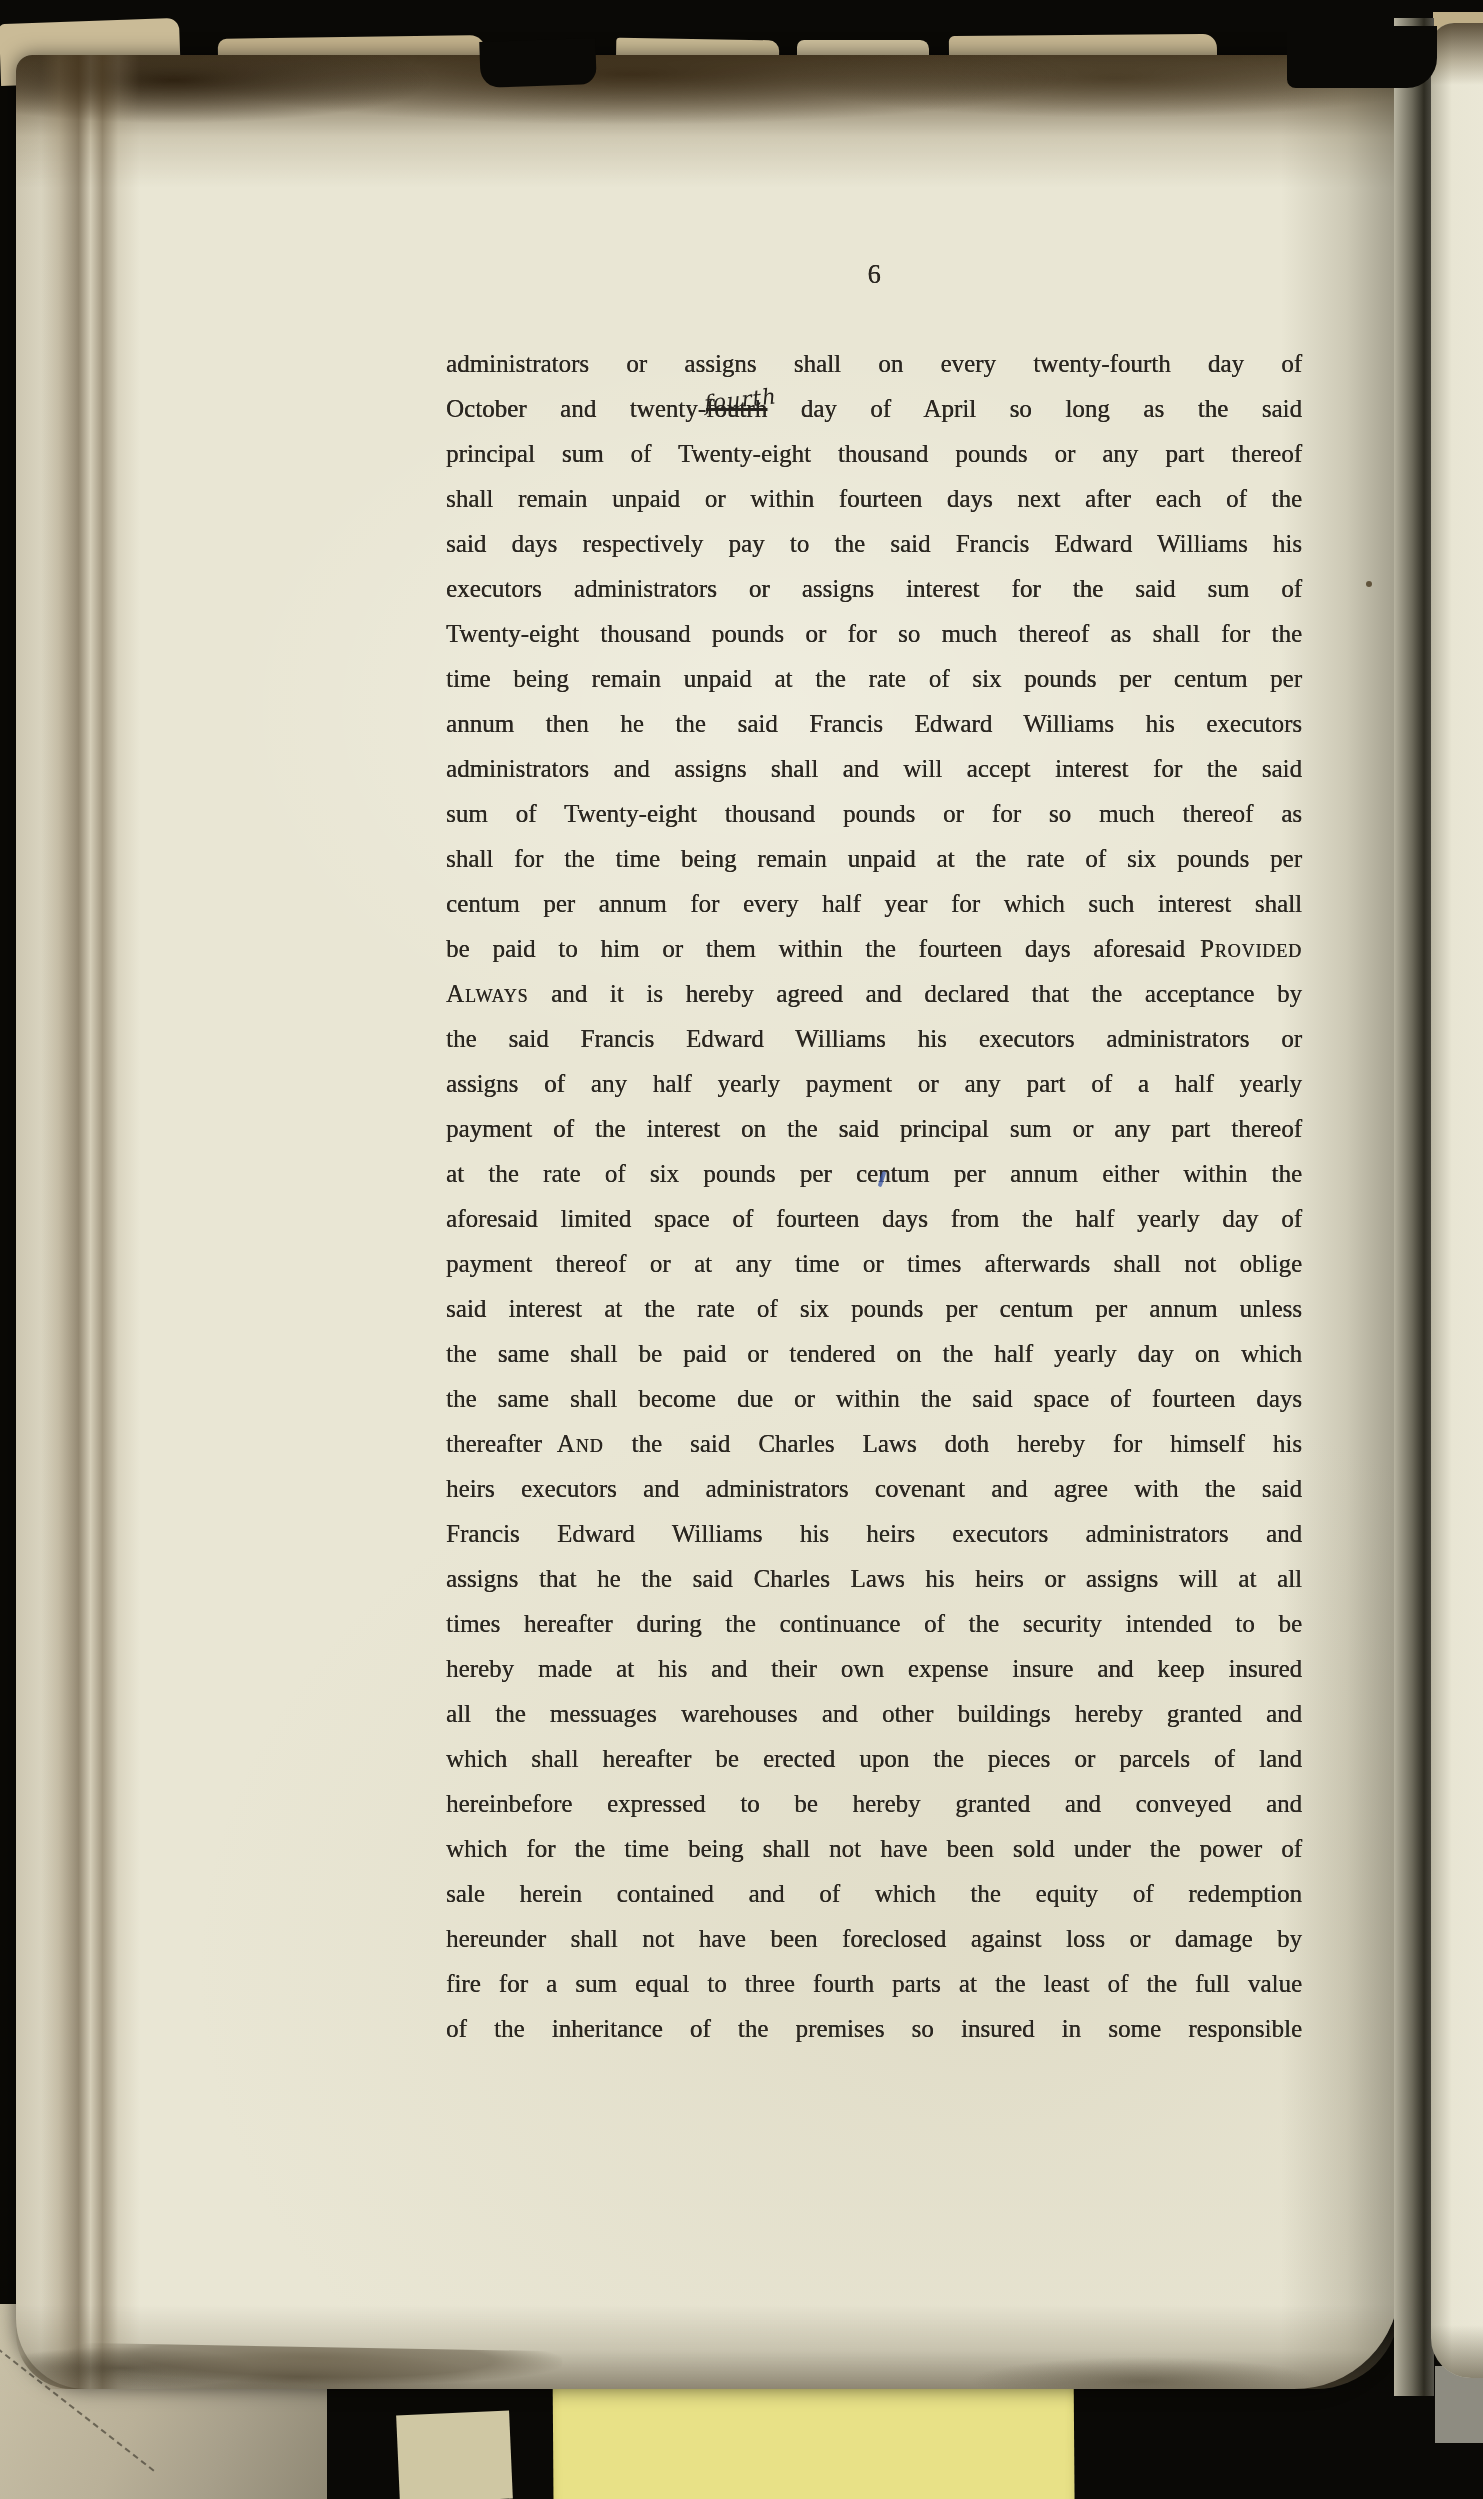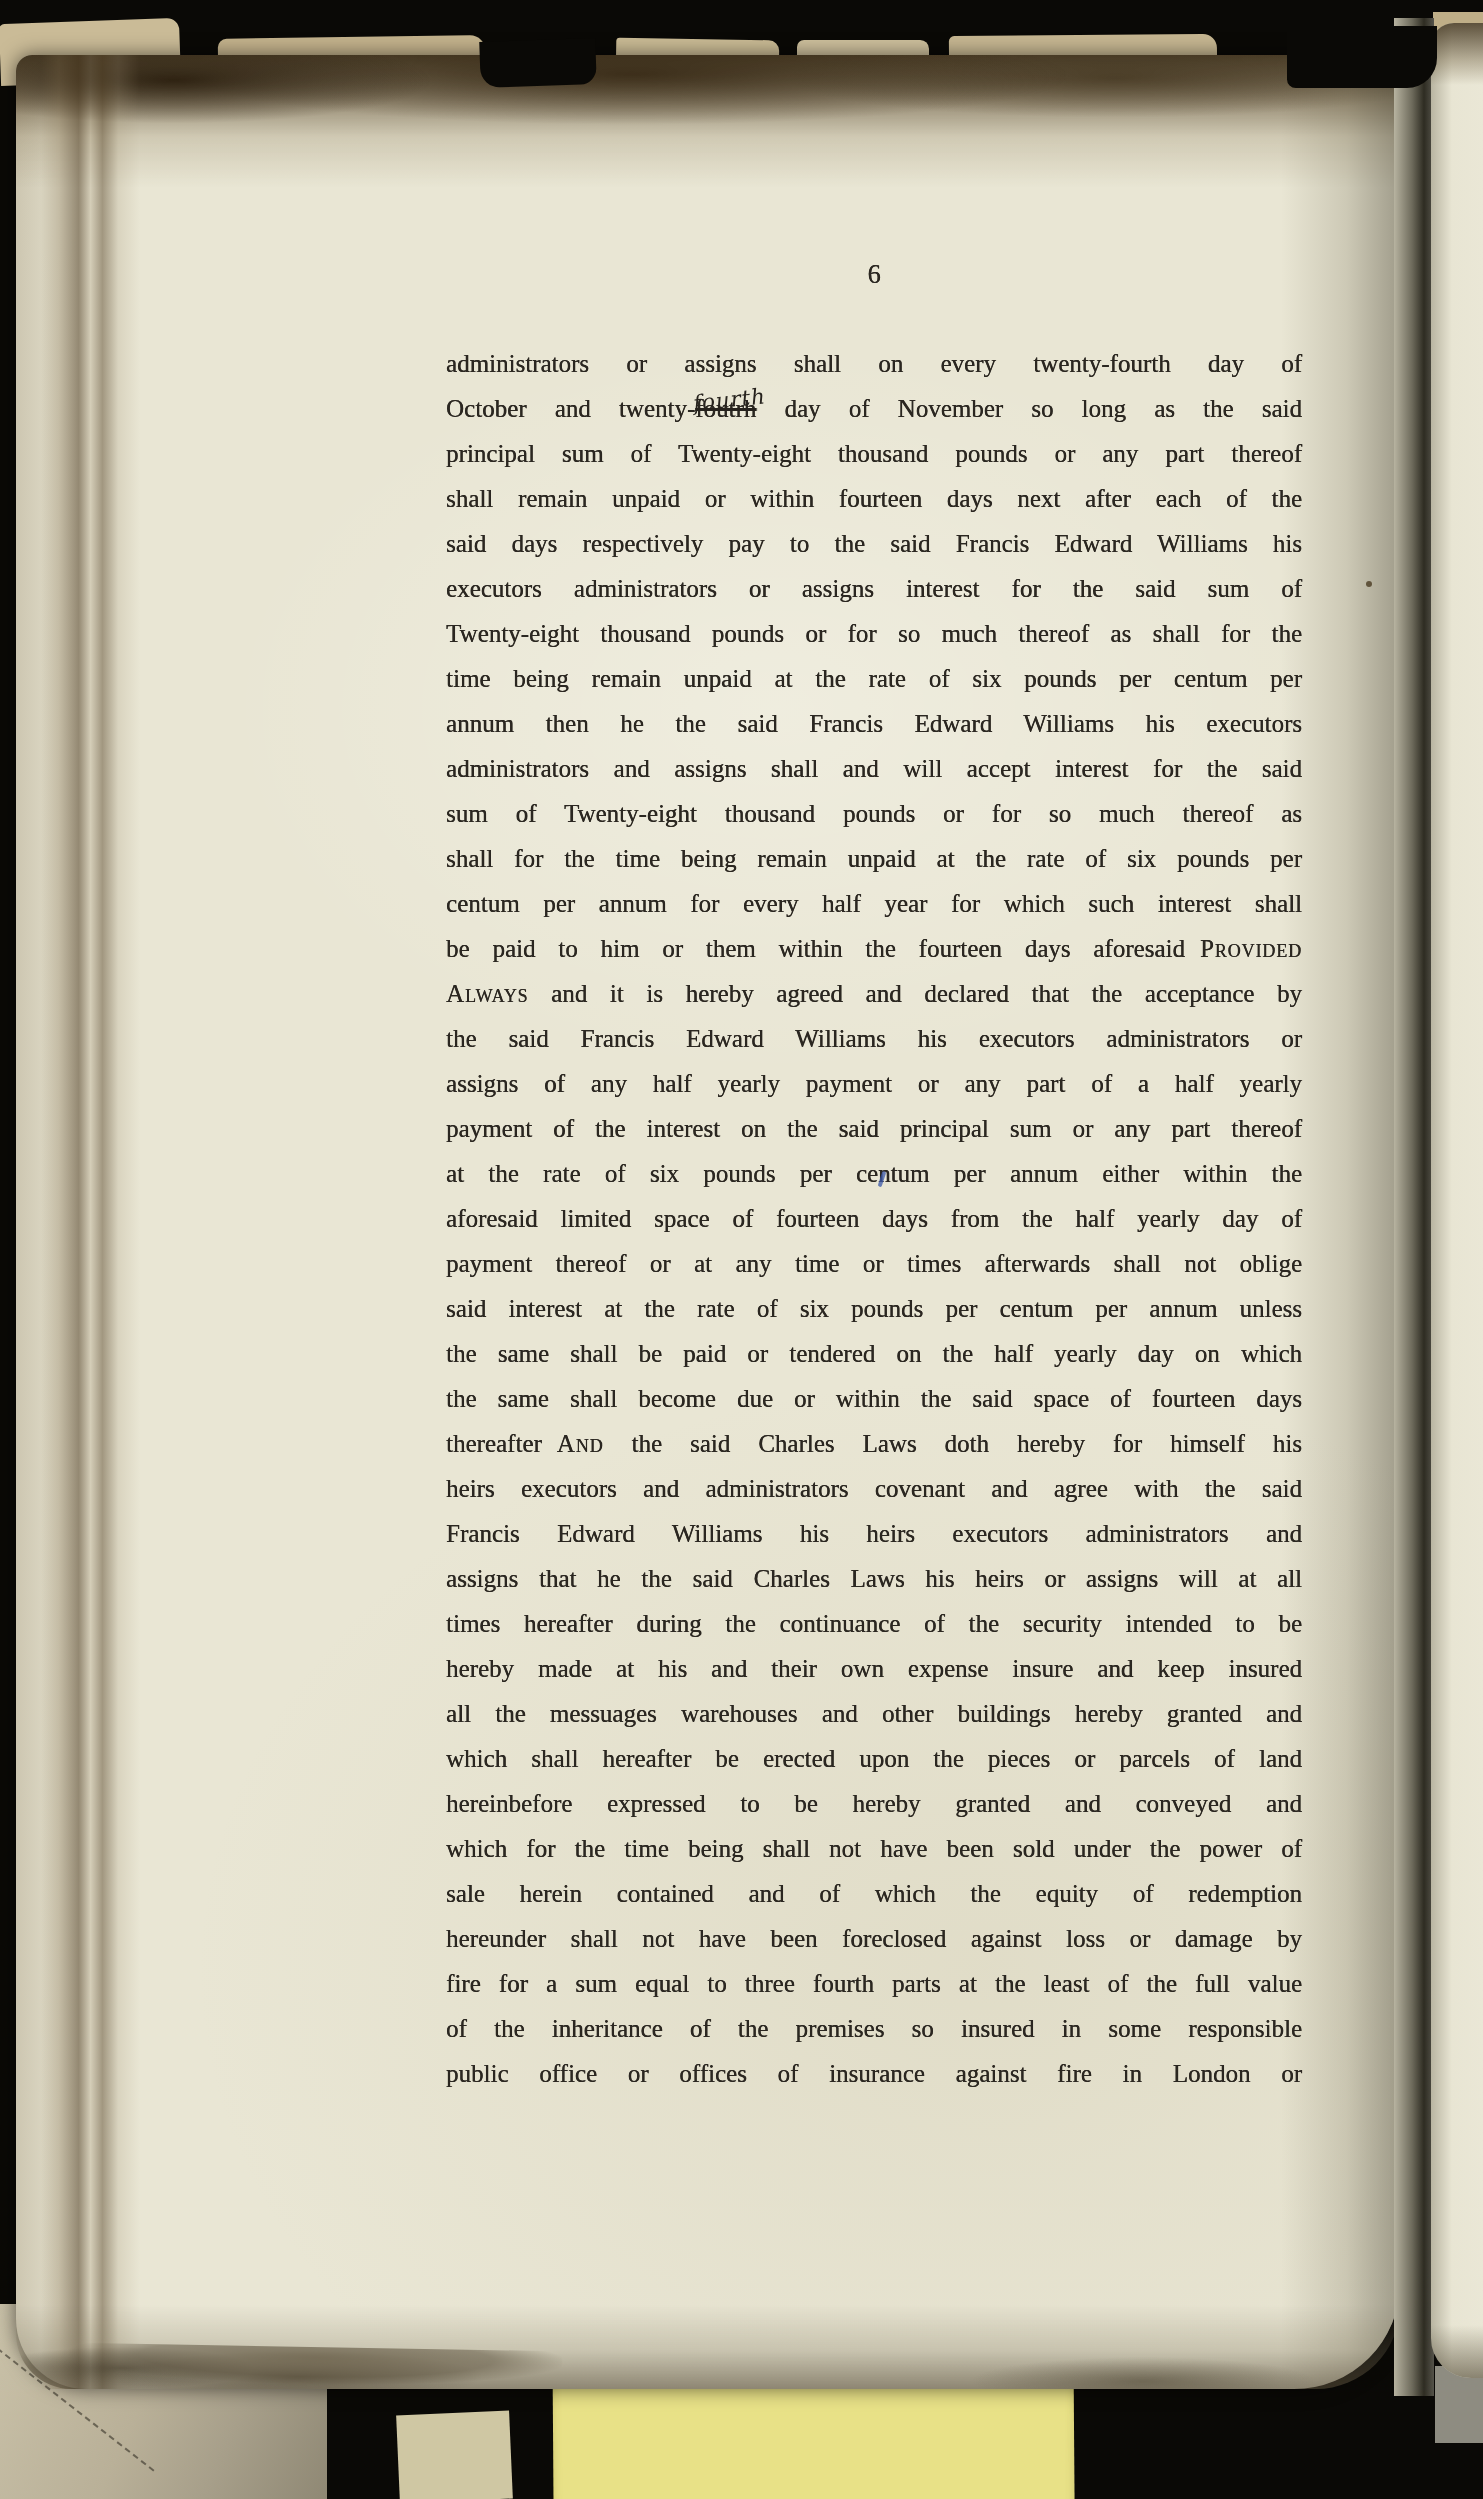--- a/index.html
+++ b/index.html
@@ -171,21 +171,21 @@
   <div class="page">
     <div class="burn-top"></div>
     <div class="crease-left"></div>
     <div class="shade-right"></div>
     <div class="wear-bottom"></div>
     <div class="wear-corner"></div>
 
     <div class="page-number">6</div>
     <div class="textblock">
         <div class="line"><span class="">administrators or assigns shall on every twenty-fourth day of</span></div>
-        <div class="line"><span class="">October and twenty-</span><span class="strike">foutrh<span class="hand">fourth</span></span><span class=""> day of November so long as the said</span></div>
+        <div class="line"><span class="">October and twenty-</span><span class="strike">foutrh<span class="hand">fourth</span></span><span class=""> day of April so long as the said</span></div>
         <div class="line"><span class="">principal sum of Twenty-eight thousand pounds or any part thereof</span></div>
         <div class="line"><span class="">shall remain unpaid or within fourteen days next after each of the</span></div>
         <div class="line"><span class="">said days respectively pay to the said Francis Edward Williams his</span></div>
         <div class="line"><span class="">executors administrators or assigns interest for the said sum of</span></div>
         <div class="line"><span class="">Twenty-eight thousand pounds or for so much thereof as shall for the</span></div>
         <div class="line"><span class="">time being remain unpaid at the rate of six pounds per centum per</span></div>
         <div class="line"><span class="">annum then he the said Francis Edward Williams his executors</span></div>
         <div class="line"><span class="">administrators and assigns shall and will accept interest for the said</span></div>
         <div class="line"><span class="">sum of Twenty-eight thousand pounds or for so much thereof as</span></div>
         <div class="line"><span class="">shall for the time being remain unpaid at the rate of six pounds per</span></div>
@@ -208,21 +208,20 @@
         <div class="line"><span class="">times hereafter during the continuance of the security intended to be</span></div>
         <div class="line"><span class="">hereby made at his and their own expense insure and keep insured</span></div>
         <div class="line"><span class="">all the messuages warehouses and other buildings hereby granted and</span></div>
         <div class="line"><span class="">which shall hereafter be erected upon the pieces or parcels of land</span></div>
         <div class="line"><span class="">hereinbefore expressed to be hereby granted and conveyed and</span></div>
         <div class="line"><span class="">which for the time being shall not have been sold under the power of</span></div>
         <div class="line"><span class="">sale herein contained and of which the equity of redemption</span></div>
         <div class="line"><span class="">hereunder shall not have been foreclosed against loss or damage by</span></div>
         <div class="line"><span class="">fire for a sum equal to three fourth parts at the least of the full value</span></div>
         <div class="line"><span class="">of the inheritance of the premises so insured in some responsible</span></div>
-        <div class="line"><span class="">public office or offices of insurance against fire in London or</span></div>
       </div>
 
     <div class="ink-tick"></div>
     <div class="ink-speck"></div>
   </div>
 
   <div class="black-notch n1"></div>
   <div class="black-notch n2"></div>
 
   <div class="gutter"></div>

